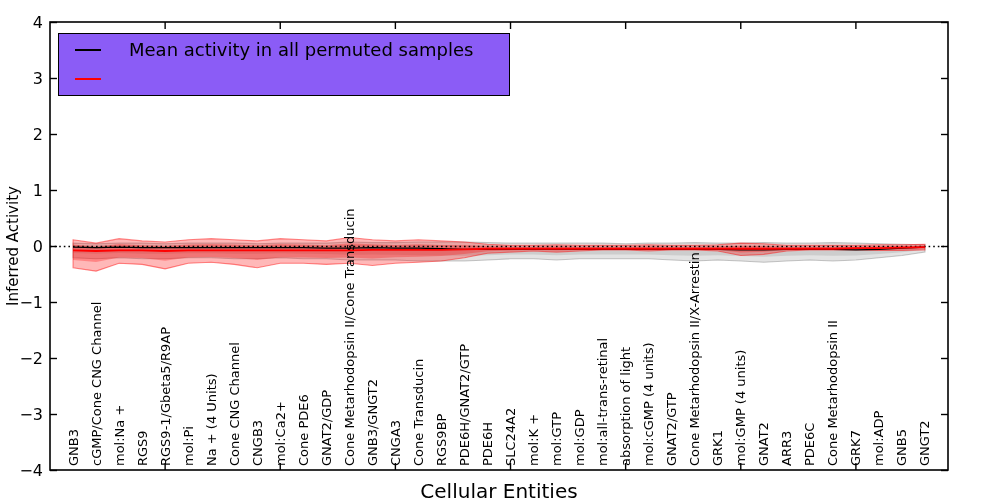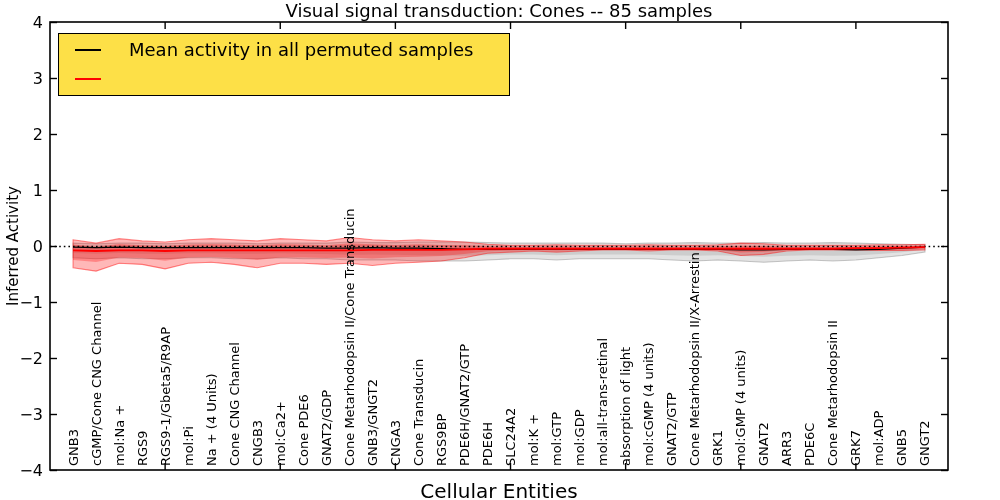--- a/index.html
+++ b/index.html
@@ -5,21 +5,21 @@
   html,body{margin:0;padding:0;background:#ffffff;}
   .figure{position:relative;width:1000px;height:500px;background:#ffffff;
           font-family:"DejaVu Sans","Liberation Sans",sans-serif;color:#000;}
   .chart-svg{position:absolute;left:0;top:0;}
   .title{position:absolute;left:50px;top:1px;width:898px;text-align:center;
          font-size:18px;line-height:20px;}
   .ylabel{position:absolute;left:13px;top:246px;transform:translate(-50%,-50%) rotate(-90deg);
           white-space:nowrap;font-size:15px;}
   .xlabel{position:absolute;left:50px;top:479px;width:898px;text-align:center;font-size:20px;}
   .legend{position:absolute;left:58px;top:33px;width:452px;height:63px;
-          border:1.8px solid #000;background:#fde047;box-sizing:border-box;
+          border:1.8px solid #000;background:#8b5cf6;box-sizing:border-box;
           display:flex;flex-direction:column;justify-content:space-evenly;}
   .legend-item{display:flex;align-items:center;padding-left:16px;height:28px;}
   .legend-swatch{display:inline-block;width:26px;height:0;border-top:2px solid #000;
                  margin-right:28px;flex:0 0 auto;}
   .legend-label{font-size:18px;white-space:nowrap;}
 </style>
 </head>
 <body>
 
 <div class="figure">
@@ -105,21 +105,20 @@
       <text transform="translate(745.2692307692307,466) rotate(-90)" text-anchor="start" font-size="13" fill="#000">mol:GMP (4 units)</text>
       <text transform="translate(768.2948717948718,466) rotate(-90)" text-anchor="start" font-size="13" fill="#000">GNAT2</text>
       <text transform="translate(791.3205128205128,466) rotate(-90)" text-anchor="start" font-size="13" fill="#000">ARR3</text>
       <text transform="translate(814.3461538461538,466) rotate(-90)" text-anchor="start" font-size="13" fill="#000">PDE6C</text>
       <text transform="translate(837.3717948717949,466) rotate(-90)" text-anchor="start" font-size="13" fill="#000">Cone Metarhodopsin II</text>
       <text transform="translate(860.3974358974359,466) rotate(-90)" text-anchor="start" font-size="13" fill="#000">GRK7</text>
       <text transform="translate(883.4230769230769,466) rotate(-90)" text-anchor="start" font-size="13" fill="#000">mol:ADP</text>
       <text transform="translate(906.4487179487179,466) rotate(-90)" text-anchor="start" font-size="13" fill="#000">GNB5</text>
       <text transform="translate(929.474358974359,466) rotate(-90)" text-anchor="start" font-size="13" fill="#000">GNGT2</text>
     </svg>
-  <div class="title">Visual signal transduction: Cones -- 85 samples</div>
   <div class="ylabel">Inferred Activity</div>
   <div class="xlabel">Cellular Entities</div>
   <div class="legend">
     <div class="legend-item">
       <span class="legend-swatch" style="border-top-color: rgb(0, 0, 0);"></span>
       <span class="legend-label">Mean activity in all permuted samples</span>
     </div>
     <div class="legend-item">
       <span class="legend-swatch" style="border-top-color: rgb(255, 0, 0);"></span>
     </div>

